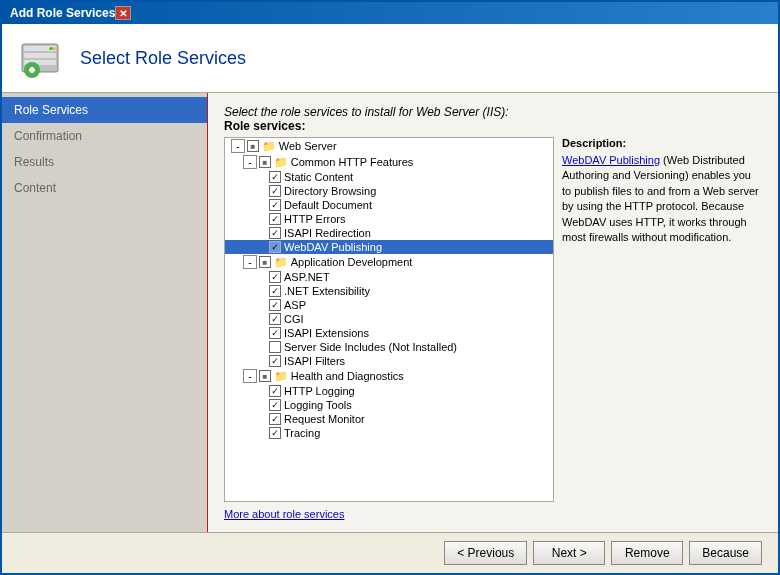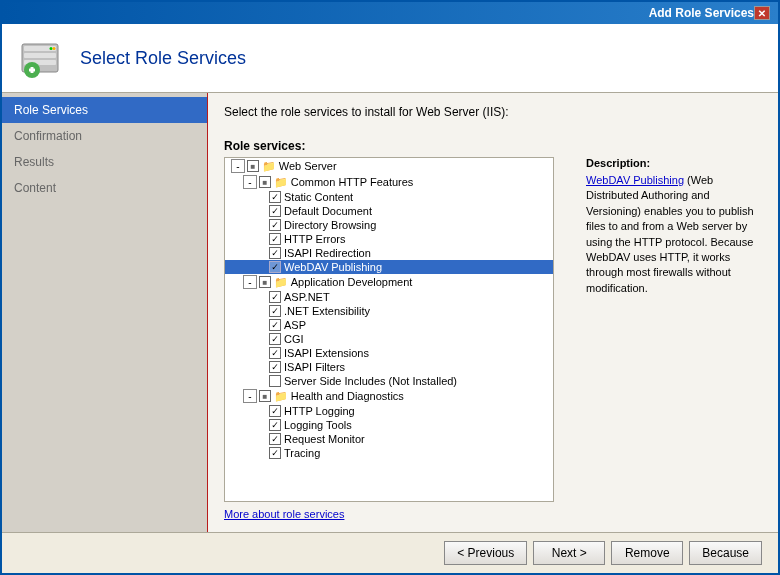--- a/index.html
+++ b/index.html
@@ -22,21 +22,21 @@
     }
 
     .title-bar {
       background: linear-gradient(to right, #0054a6, #2a7fcb);
       color: white;
       padding: 4px 8px;
       font-size: 12px;
       font-weight: bold;
       display: flex;
       align-items: center;
-      justify-content: flex-end;
+      justify-content: flex-start;
       flex-shrink: 0;
     }
 
     .title-bar-close {
       width: 16px;
       height: 14px;
       background: #c0392b;
       border: 1px solid #999;
       color: white;
       font-size: 10px;
@@ -108,22 +108,23 @@
       flex: 1;
       background: #f5f3ee;
       padding: 12px 16px;
       display: flex;
       flex-direction: column;
       overflow: hidden;
     }
 
     .instruction-text {
       font-size: 12px;
-      margin-bottom: 20px;
-      color: #000;
+      margin-bottom: 0;
+      color: #000;
+      font-style: italic;
     }
 
     .role-services-label {
       font-size: 12px;
       font-weight: bold;
       margin-bottom: 4px;
     }
 
     .split-pane {
       display: flex;
@@ -203,21 +204,20 @@
     }
 
     .item-label {
       font-size: 11px;
     }
 
     .description-pane {
       flex: 1;
       font-size: 11px;
       color: #000;
-      margin-left: 24px;
     }
 
     .description-title {
       font-weight: bold;
       margin-bottom: 4px;
       font-size: 11px;
     }
 
     .description-link {
       color: #0000cc;
@@ -334,28 +334,28 @@
             <span class="indent3"></span>
             <span style="width:14px;display:inline-block;"></span>
             <span class="checkbox checked"></span>
             <span class="item-label">Static Content</span>
           </div>
 
           <div class="tree-item">
             <span class="indent3"></span>
             <span style="width:14px;display:inline-block;"></span>
             <span class="checkbox checked"></span>
+            <span class="item-label">Directory Browsing</span>
+          </div>
+
+          <div class="tree-item">
+            <span class="indent3"></span>
+            <span style="width:14px;display:inline-block;"></span>
+            <span class="checkbox checked"></span>
             <span class="item-label">Default Document</span>
-          </div>
-
-          <div class="tree-item">
-            <span class="indent3"></span>
-            <span style="width:14px;display:inline-block;"></span>
-            <span class="checkbox checked"></span>
-            <span class="item-label">Directory Browsing</span>
           </div>
 
           <div class="tree-item">
             <span class="indent3"></span>
             <span style="width:14px;display:inline-block;"></span>
             <span class="checkbox checked"></span>
             <span class="item-label">HTTP Errors</span>
           </div>
 
           <div class="tree-item">
@@ -411,29 +411,29 @@
           <div class="tree-item">
             <span class="indent3"></span>
             <span style="width:14px;display:inline-block;"></span>
             <span class="checkbox checked"></span>
             <span class="item-label">ISAPI Extensions</span>
           </div>
 
           <div class="tree-item">
             <span class="indent3"></span>
             <span style="width:14px;display:inline-block;"></span>
-            <span class="checkbox checked"></span>
-            <span class="item-label">ISAPI Filters</span>
-          </div>
-
-          <div class="tree-item">
-            <span class="indent3"></span>
-            <span style="width:14px;display:inline-block;"></span>
             <span style="width:12px;height:12px;border:1px solid #666;background:white;display:inline-flex;margin-right:3px;flex-shrink:0;"></span>
             <span class="item-label">Server Side Includes  (Not Installed)</span>
+          </div>
+
+          <div class="tree-item">
+            <span class="indent3"></span>
+            <span style="width:14px;display:inline-block;"></span>
+            <span class="checkbox checked"></span>
+            <span class="item-label">ISAPI Filters</span>
           </div>
 
           <div class="tree-item">
             <span class="indent2"></span>
             <span class="expander">-</span>
             <span class="checkbox partial"></span>
             <span class="folder-icon">📁</span>
             <span class="item-label">Health and Diagnostics</span>
           </div>
 

